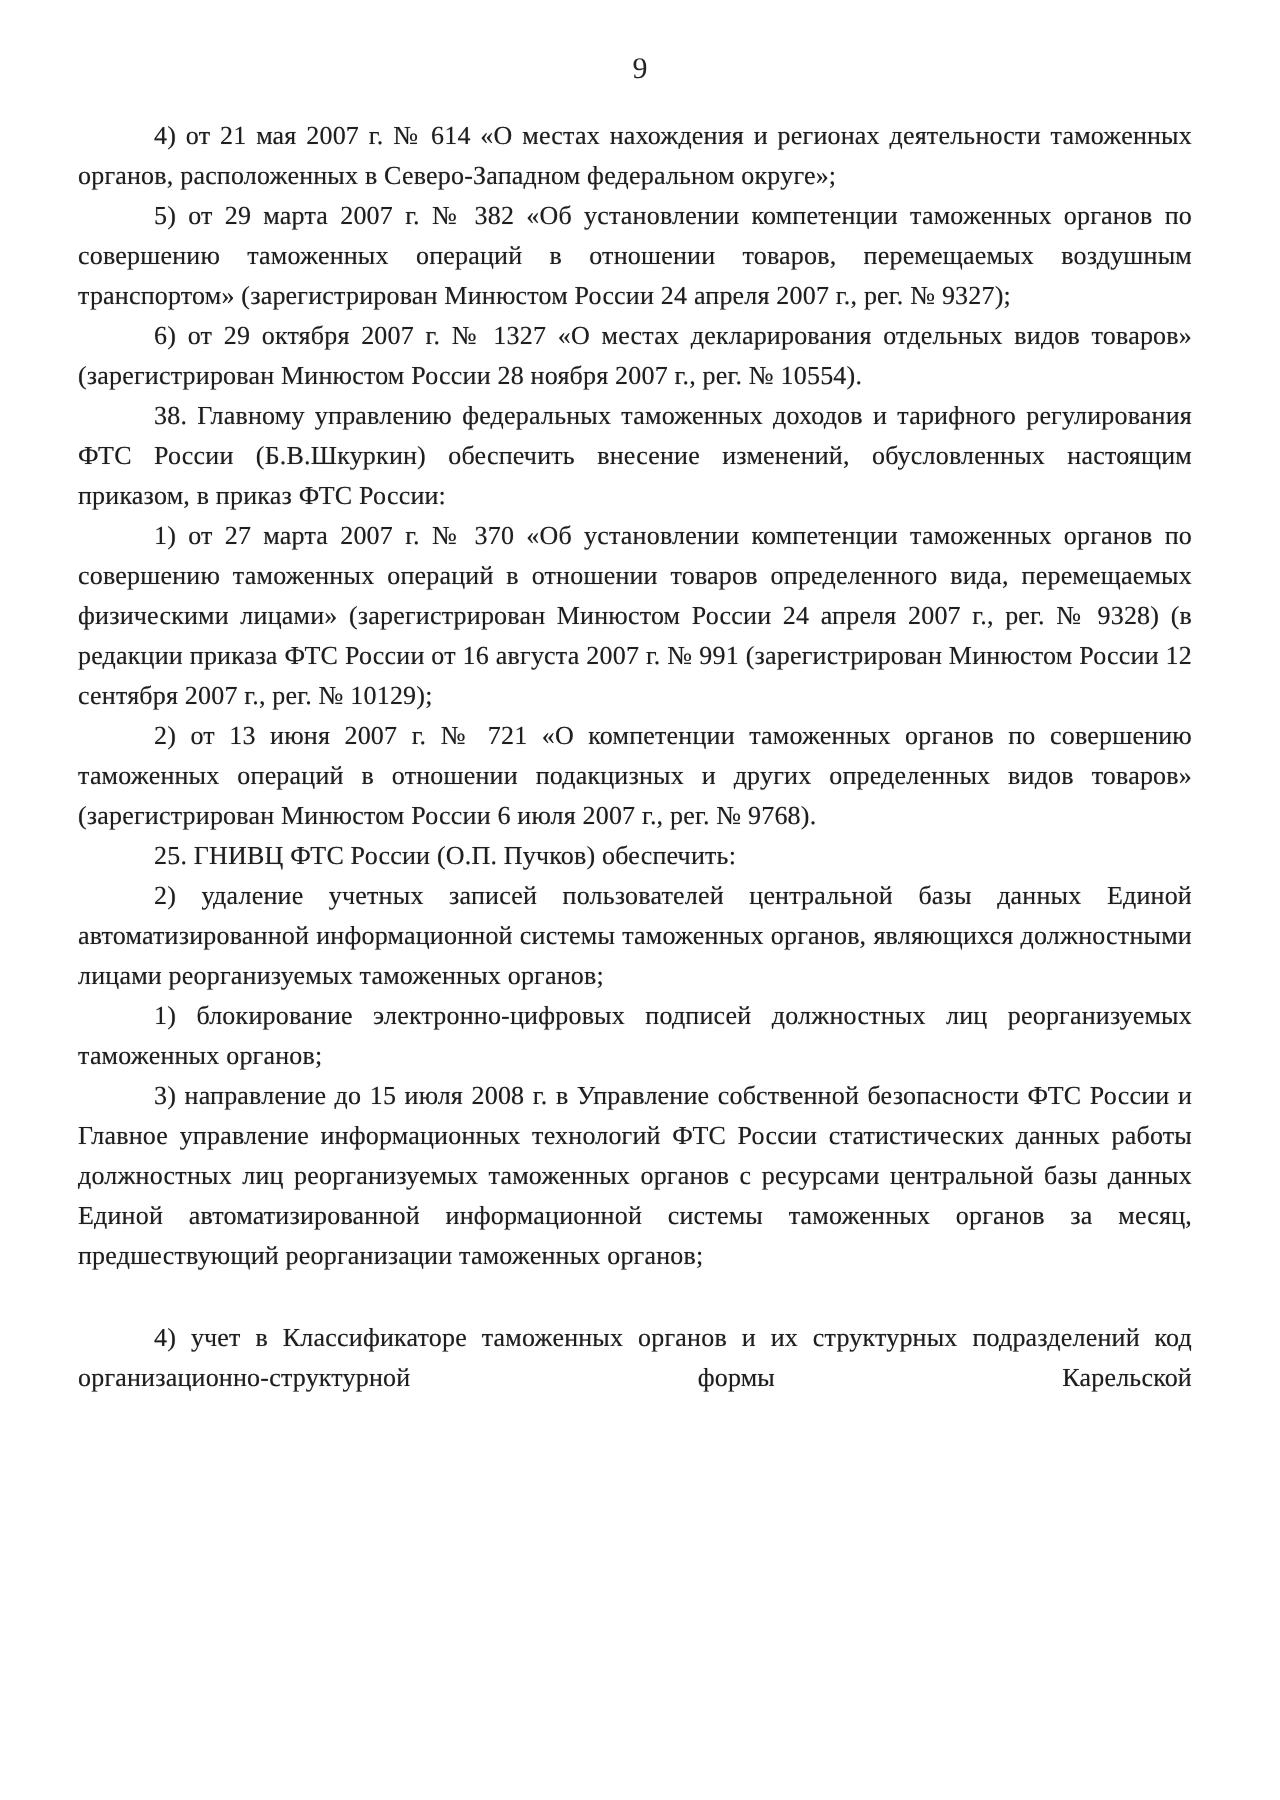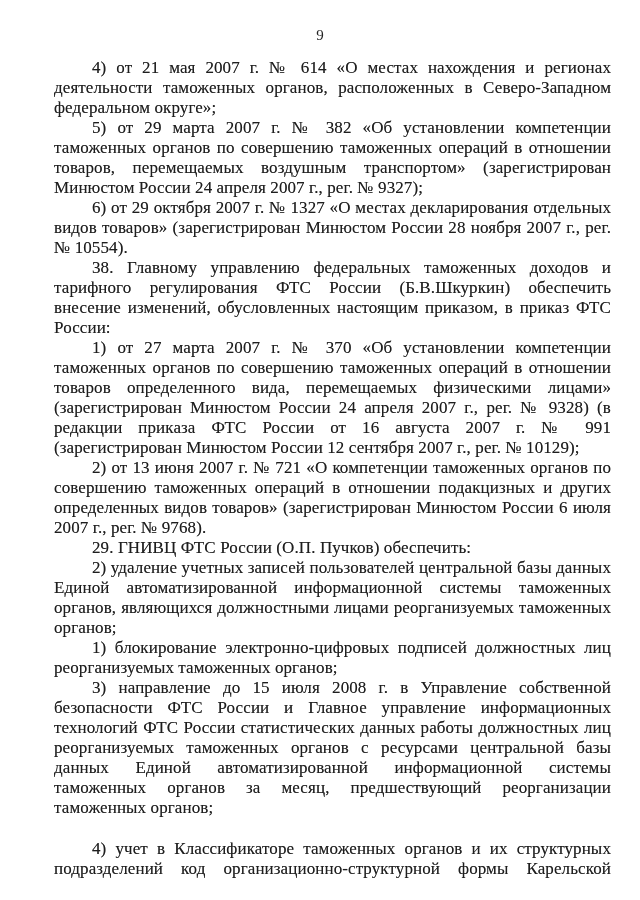--- a/index.html
+++ b/index.html
@@ -18,24 +18,24 @@
   }
   .page-number {
     padding-top: 27px;
     text-align: center;
     font-size: 15px;
     line-height: 16px;
     color: #242424;
   }
   .content {
     position: absolute;
-    left: 54px;
+    left: 39px;
     top: 58px;
     width: 557px;
-    font-size: 17px;
+    font-size: 13px;
     line-height: 20px;
     text-align: justify;
     letter-spacing: 0.1px;
     text-shadow: 0 0 0.4px rgba(20, 20, 20, 0.5);
   }
   .content p {
     margin: 0;
     padding: 0;
     text-indent: 38px;
   }
@@ -52,20 +52,20 @@
 
   <div class="page-number">9</div>
 
   <div class="content">
     <p>4) от 21 мая 2007 г. № 614 «О местах нахождения и регионах деятельности таможенных органов, расположенных в Северо-Западном федеральном округе»;</p>
     <p>5) от 29 марта 2007 г. № 382 «Об установлении компетенции таможенных органов по совершению таможенных операций в отношении товаров, перемещаемых воздушным транспортом» (зарегистрирован Минюстом России 24 апреля 2007 г., рег. № 9327);</p>
     <p>6) от 29 октября 2007 г. № 1327 «О местах декларирования отдельных видов товаров» (зарегистрирован Минюстом России 28 ноября 2007 г., рег. № 10554).</p>
     <p>38. Главному управлению федеральных таможенных доходов и тарифного регулирования ФТС России (Б.В.Шкуркин) обеспечить внесение изменений, обусловленных настоящим приказом, в приказ ФТС России:</p>
     <p>1) от 27 марта 2007 г. № 370 «Об установлении компетенции таможенных органов по совершению таможенных операций в отношении товаров определенного вида, перемещаемых физическими лицами» (зарегистрирован Минюстом России 24 апреля 2007 г., рег. № 9328) (в редакции приказа ФТС России от 16 августа 2007 г. № 991 (зарегистрирован Минюстом России 12 сентября 2007 г., рег. № 10129);</p>
     <p>2) от 13 июня 2007 г. № 721 «О компетенции таможенных органов по совершению таможенных операций в отношении подакцизных и других определенных видов товаров» (зарегистрирован Минюстом России 6 июля 2007 г., рег. № 9768).</p>
-    <p>29. ГНИВЦ ФТС России (О.П. Пучков) обеспечить:</p>
+    <p>25. ГНИВЦ ФТС России (О.П. Пучков) обеспечить:</p>
     <p>2) удаление учетных записей пользователей центральной базы данных Единой автоматизированной информационной системы таможенных органов, являющихся должностными лицами реорганизуемых таможенных органов;</p>
     <p>1) блокирование электронно-цифровых подписей должностных лиц реорганизуемых таможенных органов;</p>
     <p>3) направление до 15 июля 2008 г. в Управление собственной безопасности ФТС России и Главное управление информационных технологий ФТС России статистических данных работы должностных лиц реорганизуемых таможенных органов с ресурсами центральной базы данных Единой автоматизированной информационной системы таможенных органов за месяц, предшествующий реорганизации таможенных органов;</p>
     <p class="cutoff-line">4) учет в Классификаторе таможенных органов и их структурных подразделений код организационно-структурной формы Карельской</p>
   </div>
 
 </div>
 
 </body></html>

